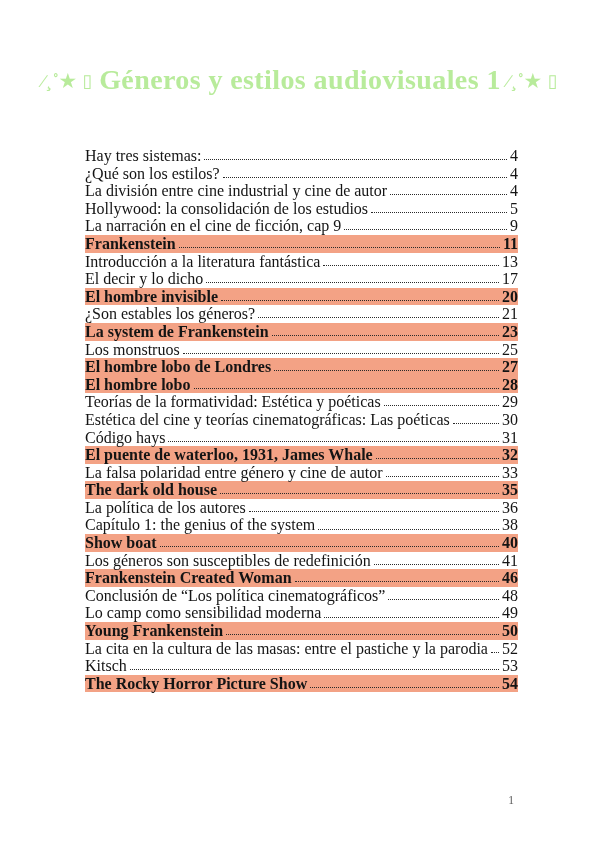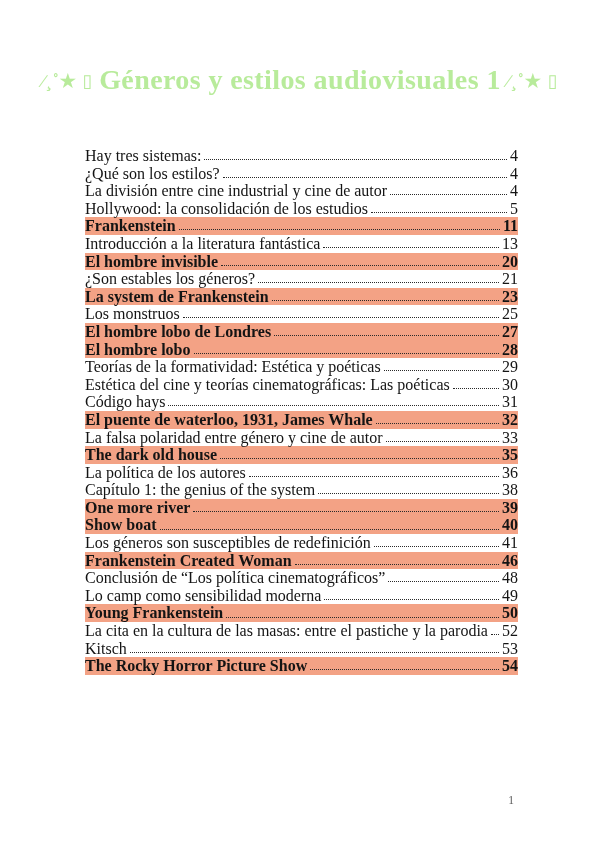--- a/index.html
+++ b/index.html
@@ -69,30 +69,40 @@
       <div class="toc-row">
         <span class="toc-label">La división entre cine industrial y cine de autor</span>
         <span class="toc-leader"></span>
         <span class="toc-page">4</span>
       </div>
       <div class="toc-row">
         <span class="toc-label">Hollywood: la consolidación de los estudios</span>
         <span class="toc-leader"></span>
         <span class="toc-page">5</span>
       </div>
+      <div class="toc-row">
+        <span class="toc-label">La narración en el cine de ficción, cap 9</span>
+        <span class="toc-leader"></span>
+        <span class="toc-page">9</span>
+      </div>
       <div class="toc-row hl">
         <span class="toc-label">Frankenstein</span>
         <span class="toc-leader"></span>
         <span class="toc-page">11</span>
       </div>
       <div class="toc-row">
         <span class="toc-label">Introducción a la literatura fantástica</span>
         <span class="toc-leader"></span>
         <span class="toc-page">13</span>
       </div>
+      <div class="toc-row">
+        <span class="toc-label">El decir y lo dicho</span>
+        <span class="toc-leader"></span>
+        <span class="toc-page">17</span>
+      </div>
       <div class="toc-row hl">
         <span class="toc-label">El hombre invisible</span>
         <span class="toc-leader"></span>
         <span class="toc-page">20</span>
       </div>
       <div class="toc-row">
         <span class="toc-label">¿Son estables los géneros?</span>
         <span class="toc-leader"></span>
         <span class="toc-page">21</span>
       </div>
@@ -150,25 +160,20 @@
         <span class="toc-label">La política de los autores</span>
         <span class="toc-leader"></span>
         <span class="toc-page">36</span>
       </div>
       <div class="toc-row">
         <span class="toc-label">Capítulo 1: the genius of the system</span>
         <span class="toc-leader"></span>
         <span class="toc-page">38</span>
       </div>
       <div class="toc-row hl">
-        <span class="toc-label">One more river</span>
-        <span class="toc-leader"></span>
-        <span class="toc-page">39</span>
-      </div>
-      <div class="toc-row hl">
         <span class="toc-label">Show boat</span>
         <span class="toc-leader"></span>
         <span class="toc-page">40</span>
       </div>
       <div class="toc-row">
         <span class="toc-label">Los géneros son susceptibles de redefinición</span>
         <span class="toc-leader"></span>
         <span class="toc-page">41</span>
       </div>
       <div class="toc-row hl">

